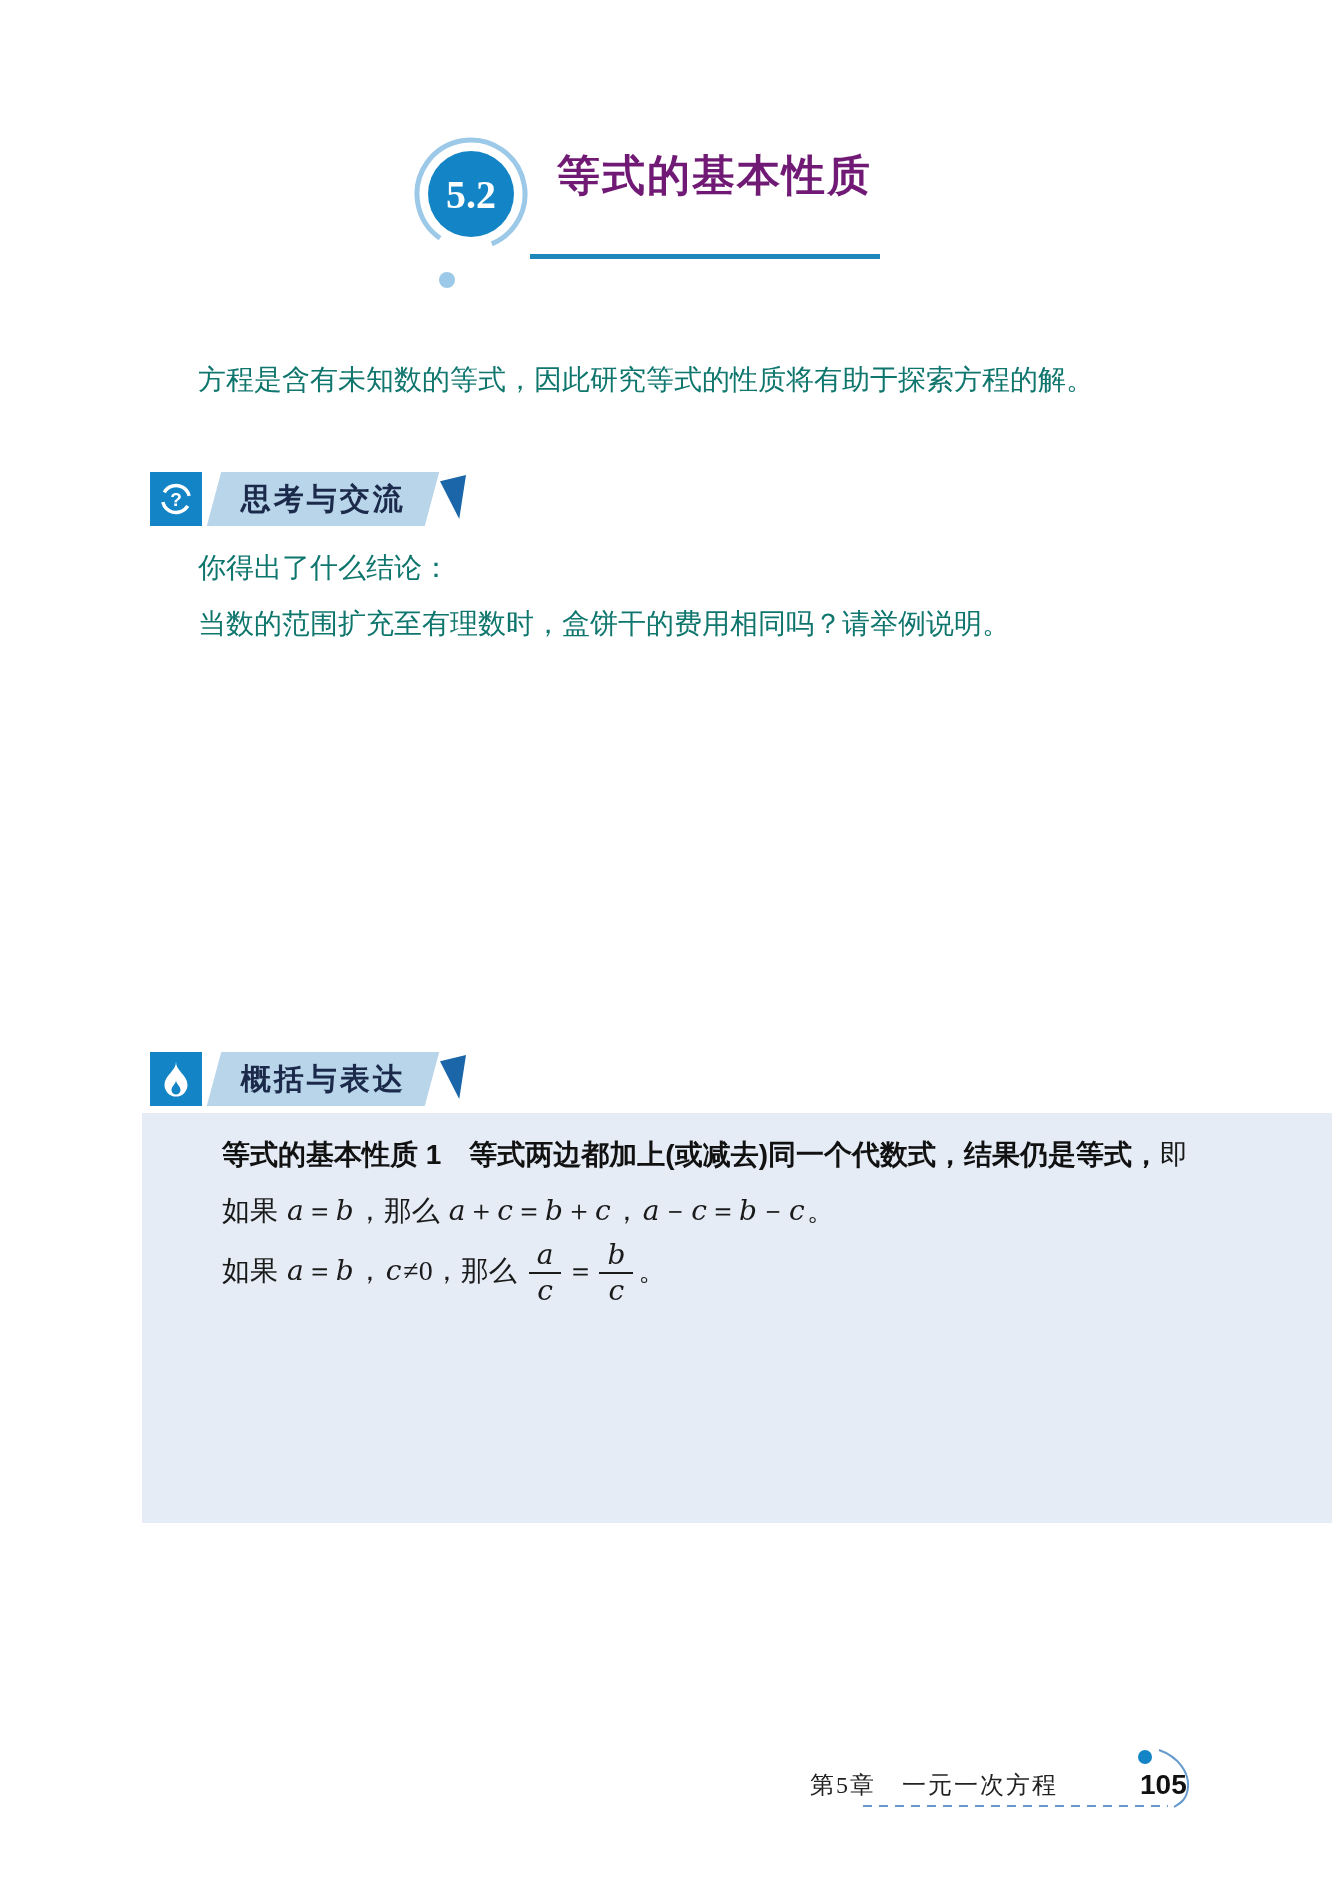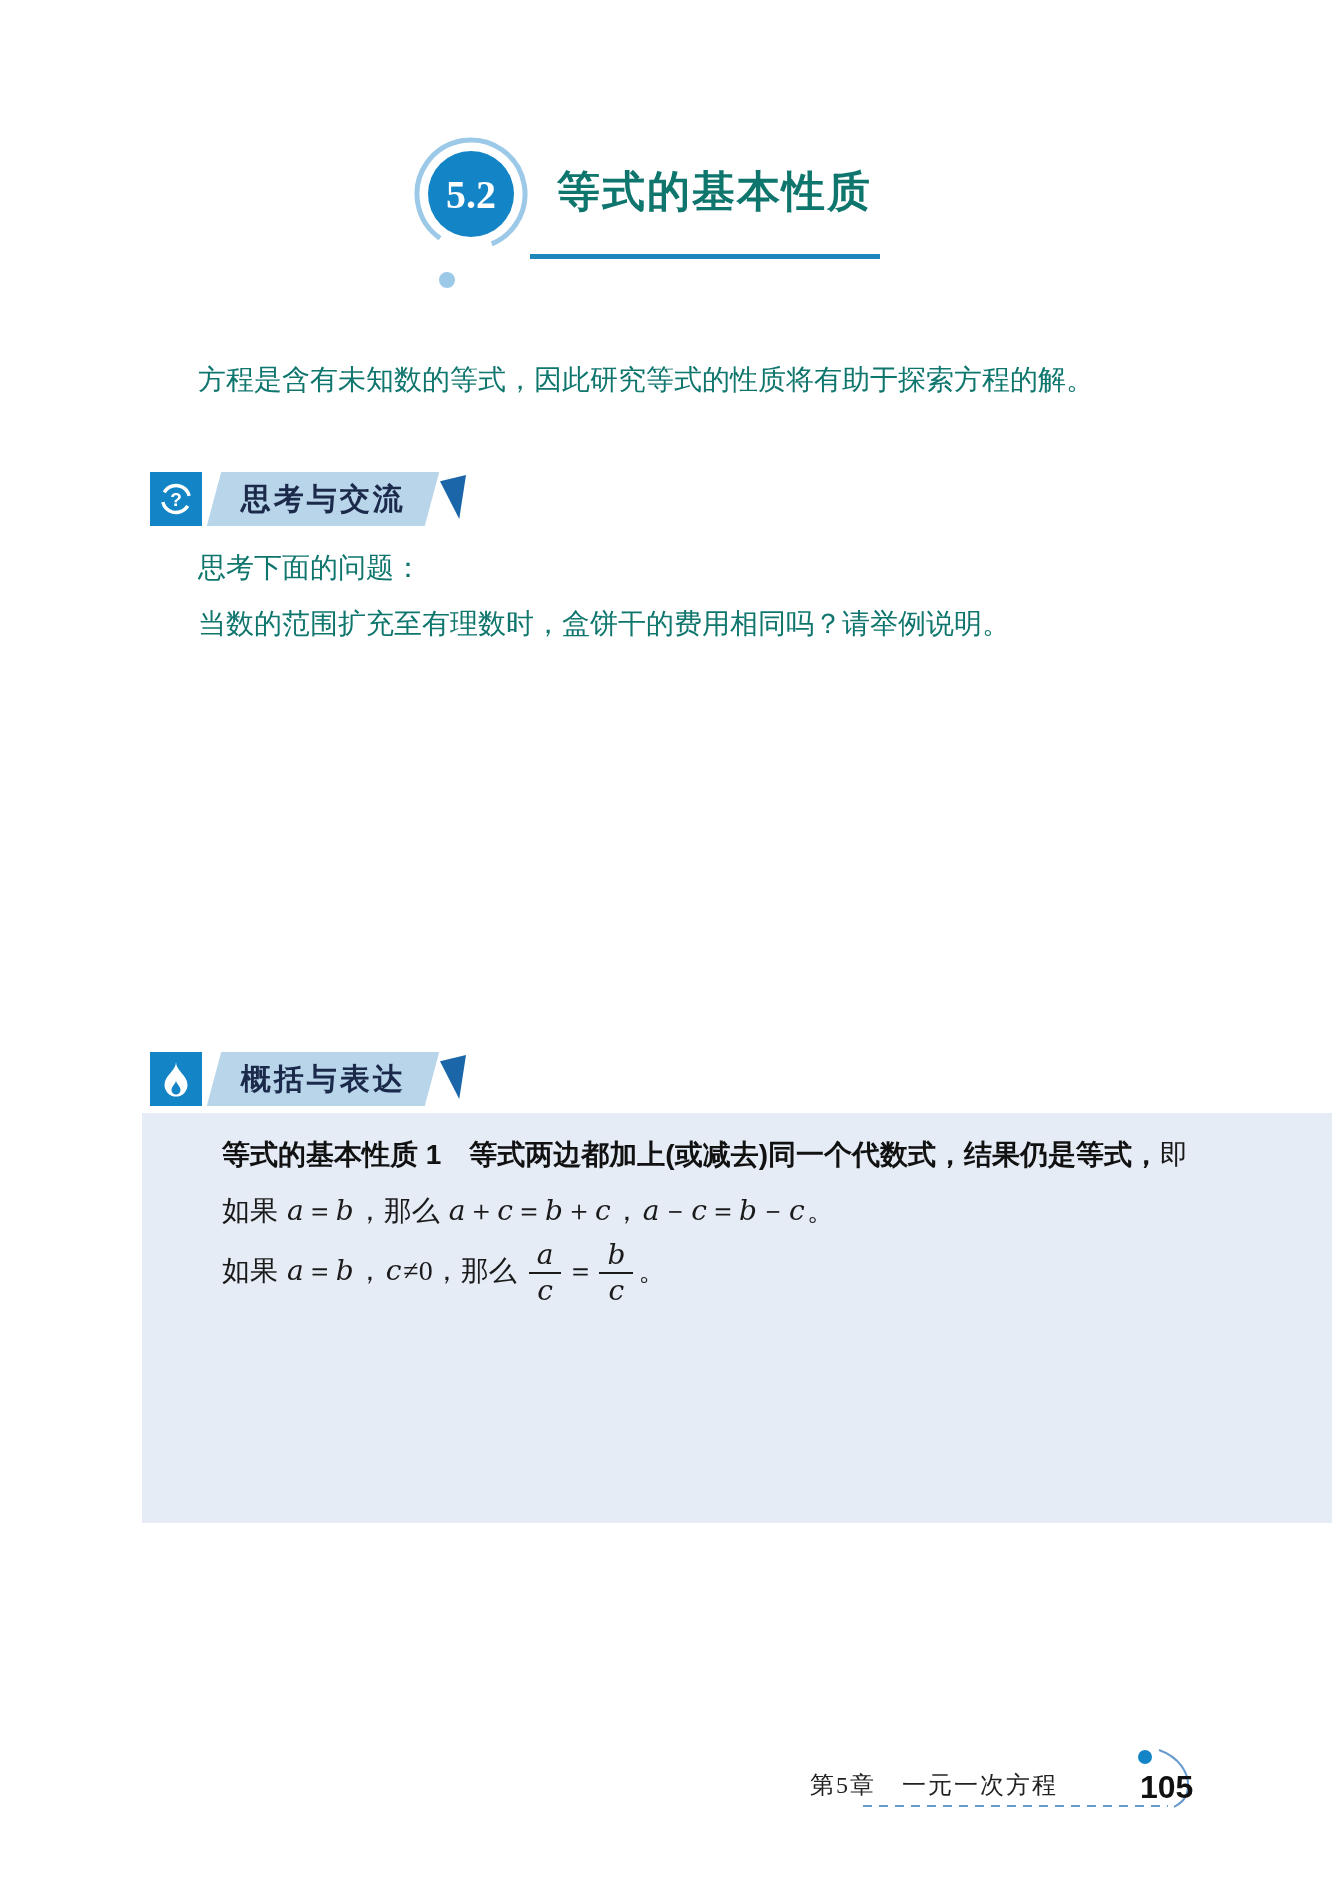--- a/index.html
+++ b/index.html
@@ -11,23 +11,23 @@
   }
   .abs { position:absolute; }
 
   
   .title-rule {
     left:530px; top:254px; width:350px; height:5px;
     background:var(--rule-blue,#1d86bb); z-index:1;
   }
   .badge-wrap { left:408px; top:132px; width:130px; height:160px; z-index:2; }
   .section-title {
-    left:557px; top:163px; z-index:2;
+    left:557px; top:147px; z-index:2;
     font-family:Liberation Mono, monospace;
-    font-weight:700; font-size:43px; letter-spacing:2px; color:#0f766e;
+    font-weight:700; font-size:43px; letter-spacing:2px; color:#701a75;
   }
 
   
   .bodytext p {
     margin:0; text-indent:2em;
     font-size:28px; line-height:56px; color:#0f766e;
     text-align:justify;
   }
   .intro { left:142px; top:352px; width:1048px; }
   .think-text { left:142px; top:540px; width:1048px; }
@@ -89,21 +89,21 @@
   .footer { left:818px; top:1735px; width:400px; height:100px; }
   .footer svg { position:absolute; left:0; top:0; }
   .chapter {
     position:absolute; right:160px; top:34px;
     font-family:"Liberation Serif","DejaVu Serif",serif;
     font-size:24px; letter-spacing:2px; color:#222; white-space:nowrap;
   }
   .pagenum {
     position:absolute; left:322px; top:34px;
     font-family:"Liberation Sans","DejaVu Sans",sans-serif;
-    font-size:32px; font-weight:600; color:#111;
+    font-size:28px; font-weight:600; color:#111;
   }
 </style>
 </head>
 <body>
 
 <div class="abs title-rule"></div>
 
 <div class="abs badge-wrap">
   <svg width="130" height="160" viewBox="0 0 130 160">
     <circle cx="63" cy="62" r="50" fill="#ffffff"></circle>
@@ -127,21 +127,21 @@
       <text x="20" y="27" text-anchor="middle" fill="#ffffff" font-size="19" font-weight="bold" font-family="Liberation Sans, DejaVu Sans, sans-serif">?</text>
     </svg>
   </div>
   <div class="banner-band">
     <span class="banner-label">思考与交流</span>
   </div>
   <div class="banner-flag"></div>
 </div>
 
 <section class="abs bodytext think-text">
-  <p>思考下面的问题：</p>
+  <p>你得出了什么结论：</p>
   <p>当数的范围扩充至有理数时，盒饼干的费用相同吗？请举例说明。</p>
 </section>
 
 <div class="abs banner banner-2">
   <div class="banner-square">
     <svg width="40" height="40" viewBox="0 0 40 40">
       <path d="M20 3 C20 12 8.5 16 8.5 26 a11.5 11.5 0 0 0 23 0 C31.5 16 20 12 20 3 Z" fill="#ffffff"></path>
       <path d="M20 21 C20 25 15.5 27 15.5 31 a4.5 4.5 0 0 0 9 0 C24.5 27 20 25 20 21 Z" fill="#1385c6"></path>
     </svg>
   </div>

